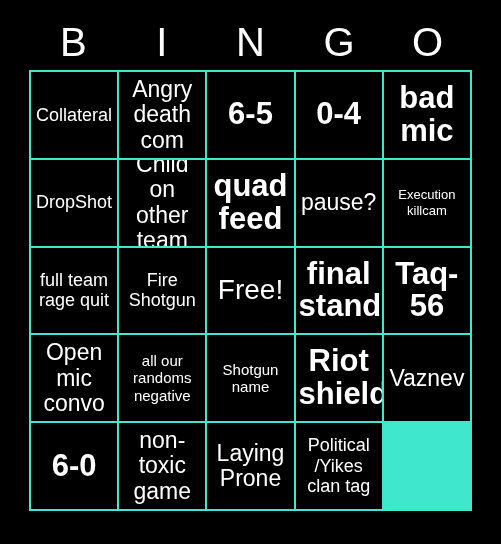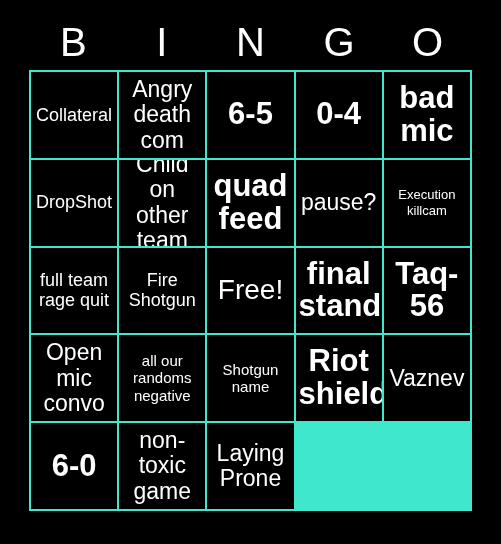--- a/index.html
+++ b/index.html
@@ -182,15 +182,20 @@
       </div>
       <div class="bingo-cell fs-lg">
         <span class="cell-text">non-
 toxic
 game</span>
       </div>
       <div class="bingo-cell fs-lg">
         <span class="cell-text">Laying
 Prone</span>
       </div>
+      <div class="bingo-cell fs-md">
+        <span class="cell-text">Political
+/Yikes
+clan tag</span>
+      </div>
     </div>
 
 </div>
 
 </body></html>

